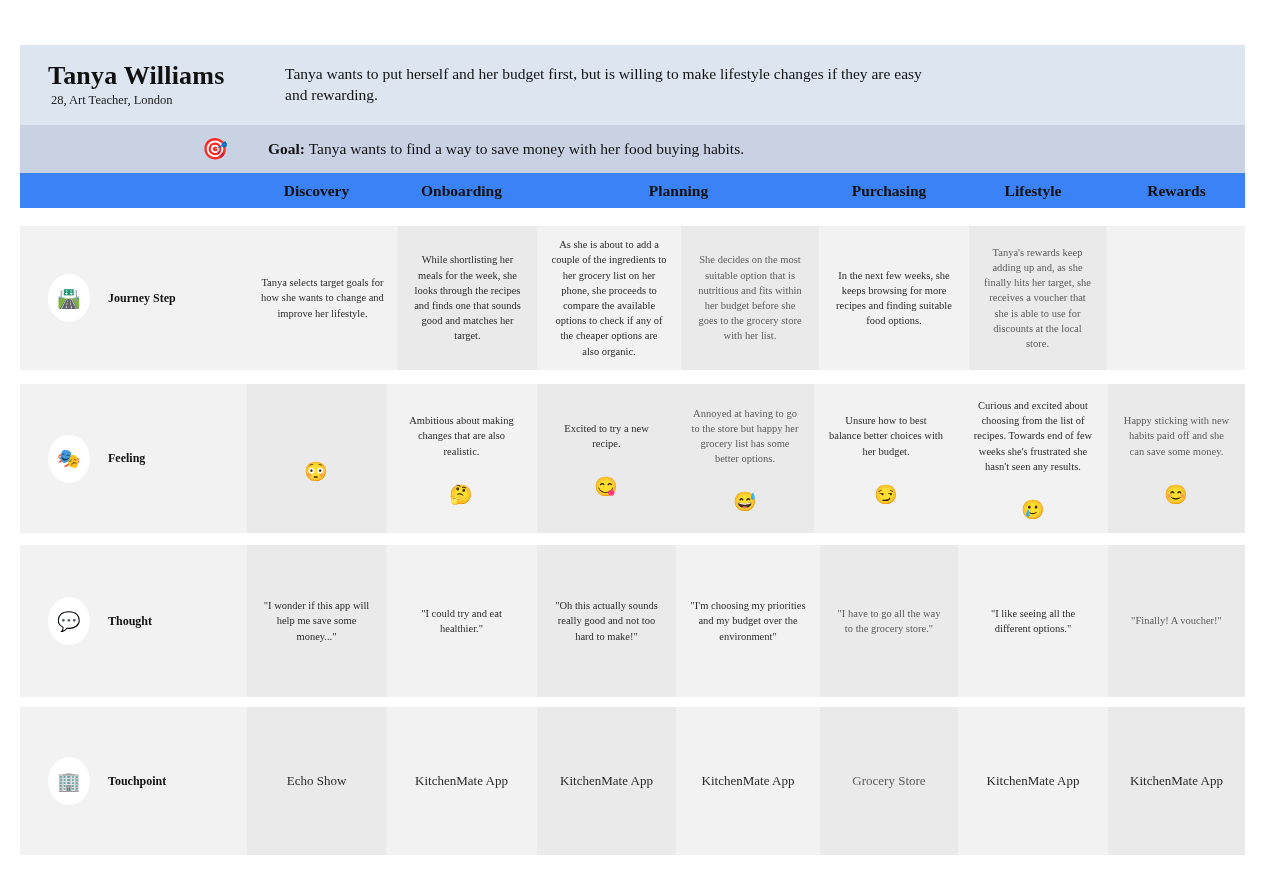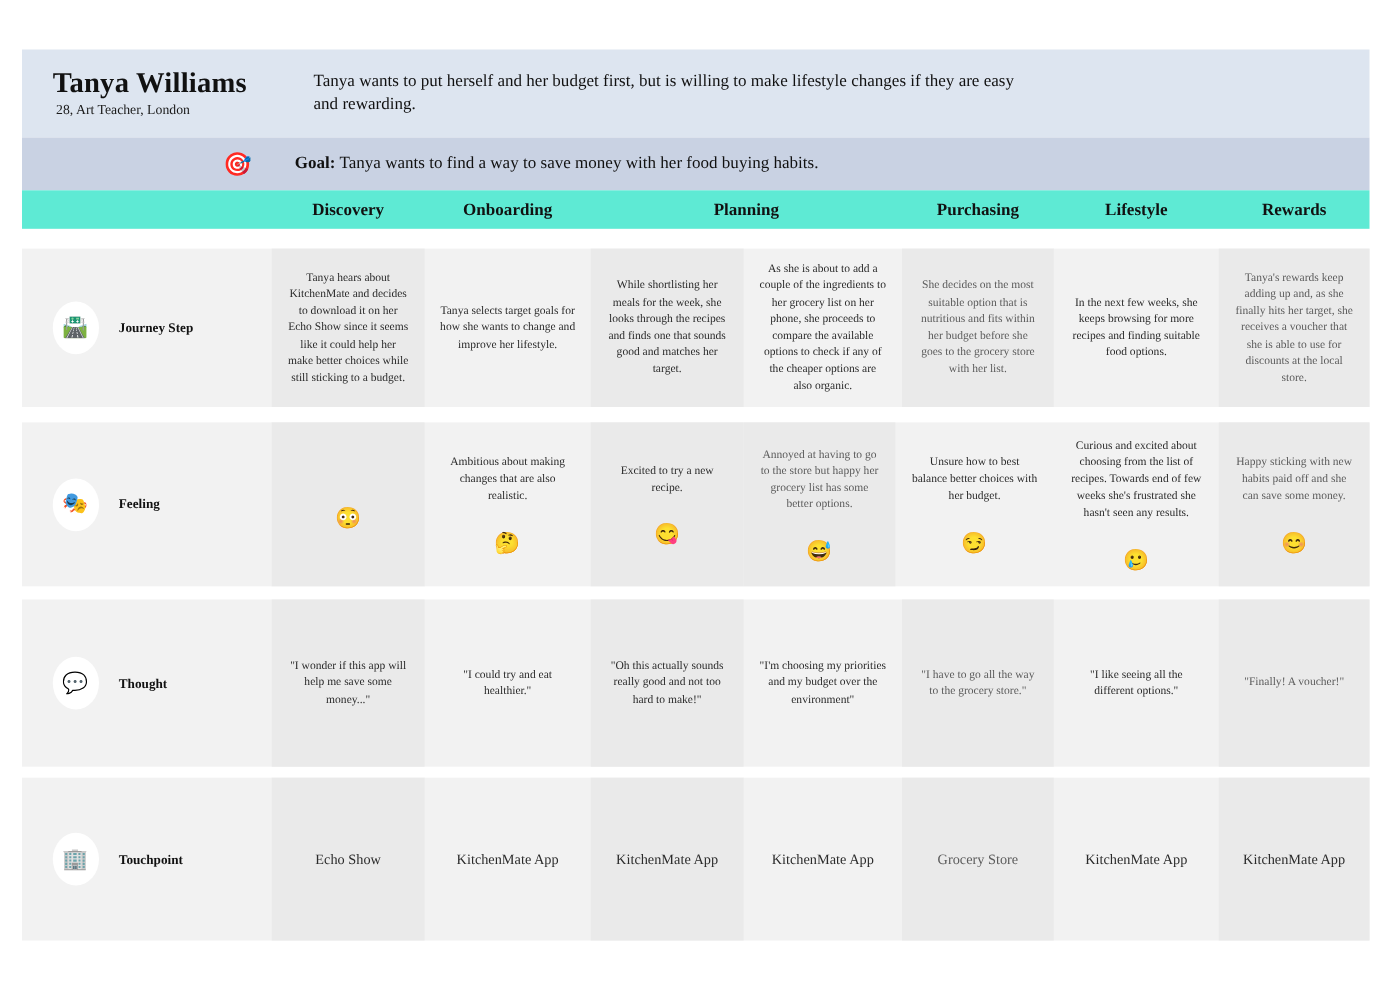--- a/index.html
+++ b/index.html
@@ -85,21 +85,21 @@
   }
   .goal-text b { font-weight: bold; }
 
   
   .stage-band {
     position: absolute;
     left: 20px;
     top: 173px;
     width: 1225px;
     height: 35px;
-    background: #5eead4;
+    background: #3b82f6;
     display: flex;
   }
   .stage-spacer { width: 227px; flex: 0 0 227px; }
   .stage-cell {
     display: flex;
     align-items: center;
     justify-content: center;
     font-size: 15.5px;
     font-weight: bold;
     color: #111;
@@ -201,23 +201,20 @@
     <div class="stage-cell" style="flex: 0 0 138px; width: 138px;">Purchasing</div>
     <div class="stage-cell" style="flex: 0 0 150px; width: 150px;">Lifestyle</div>
     <div class="stage-cell" style="flex: 0 0 137px; width: 137px;">Rewards</div>
   </div>
 
   <div class="row" id="row-journey">
     <div class="row-label">
       <div class="row-icon-badge">🛣️</div>
       <div class="row-label-text">Journey Step</div>
     </div>
-    <div class="cell alt" style="flex: 0 0 139px; width: 139px;">
-        <div class="cell-text">Tanya hears about KitchenMate and decides to download it on her Echo Show since it seems like it could help her make better choices while still sticking to a budget.</div>
-      </div>
     <div class="cell" style="flex: 0 0 151px; width: 151px;">
         <div class="cell-text">Tanya selects target goals for how she wants to change and improve her lifestyle.</div>
       </div>
     <div class="cell alt" style="flex: 0 0 139px; width: 139px;">
         <div class="cell-text">While shortlisting her meals for the week, she looks through the recipes and finds one that sounds good and matches her target.</div>
       </div>
     <div class="cell" style="flex: 0 0 144px; width: 144px;">
         <div class="cell-text">As she is about to add a couple of the ingredients to her grocery list on her phone, she proceeds to compare the available options to check if any of the cheaper options are also organic.</div>
       </div>
     <div class="cell alt" style="flex: 0 0 138px; width: 138px;">

